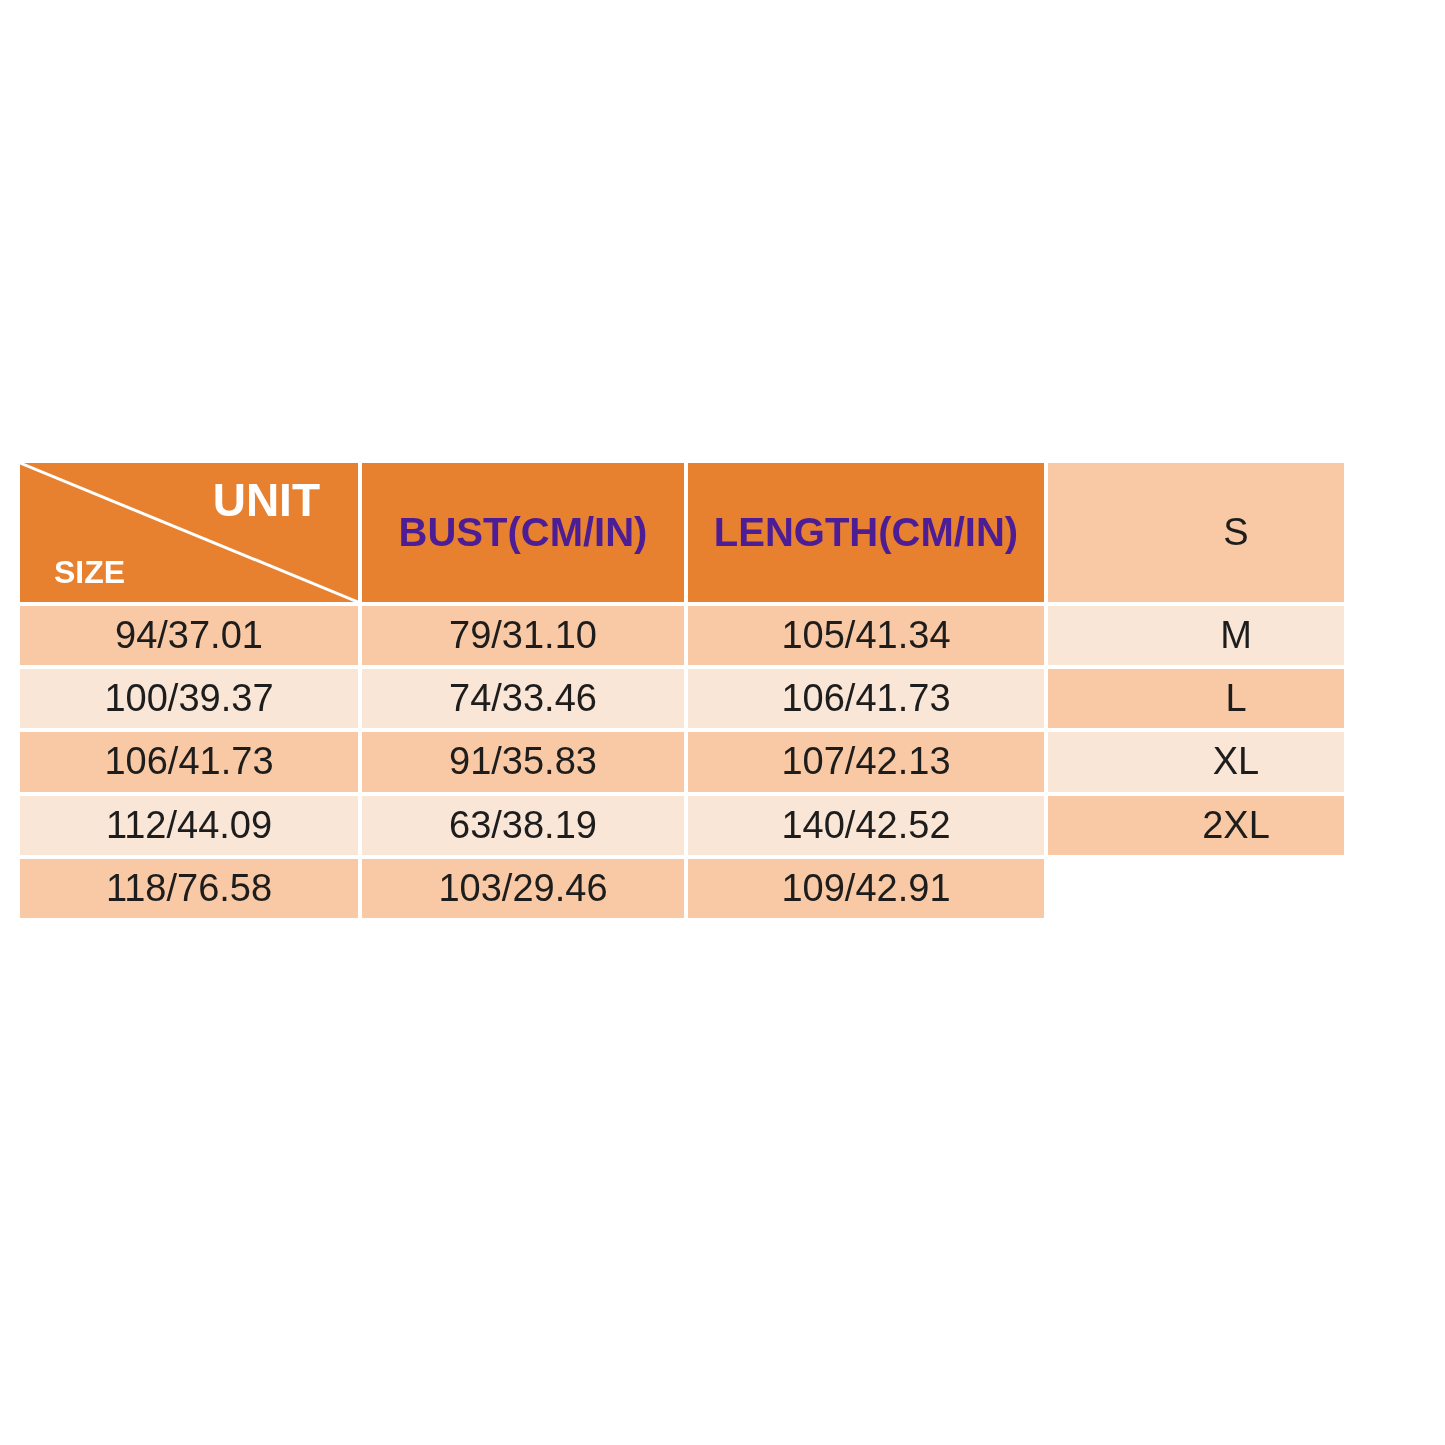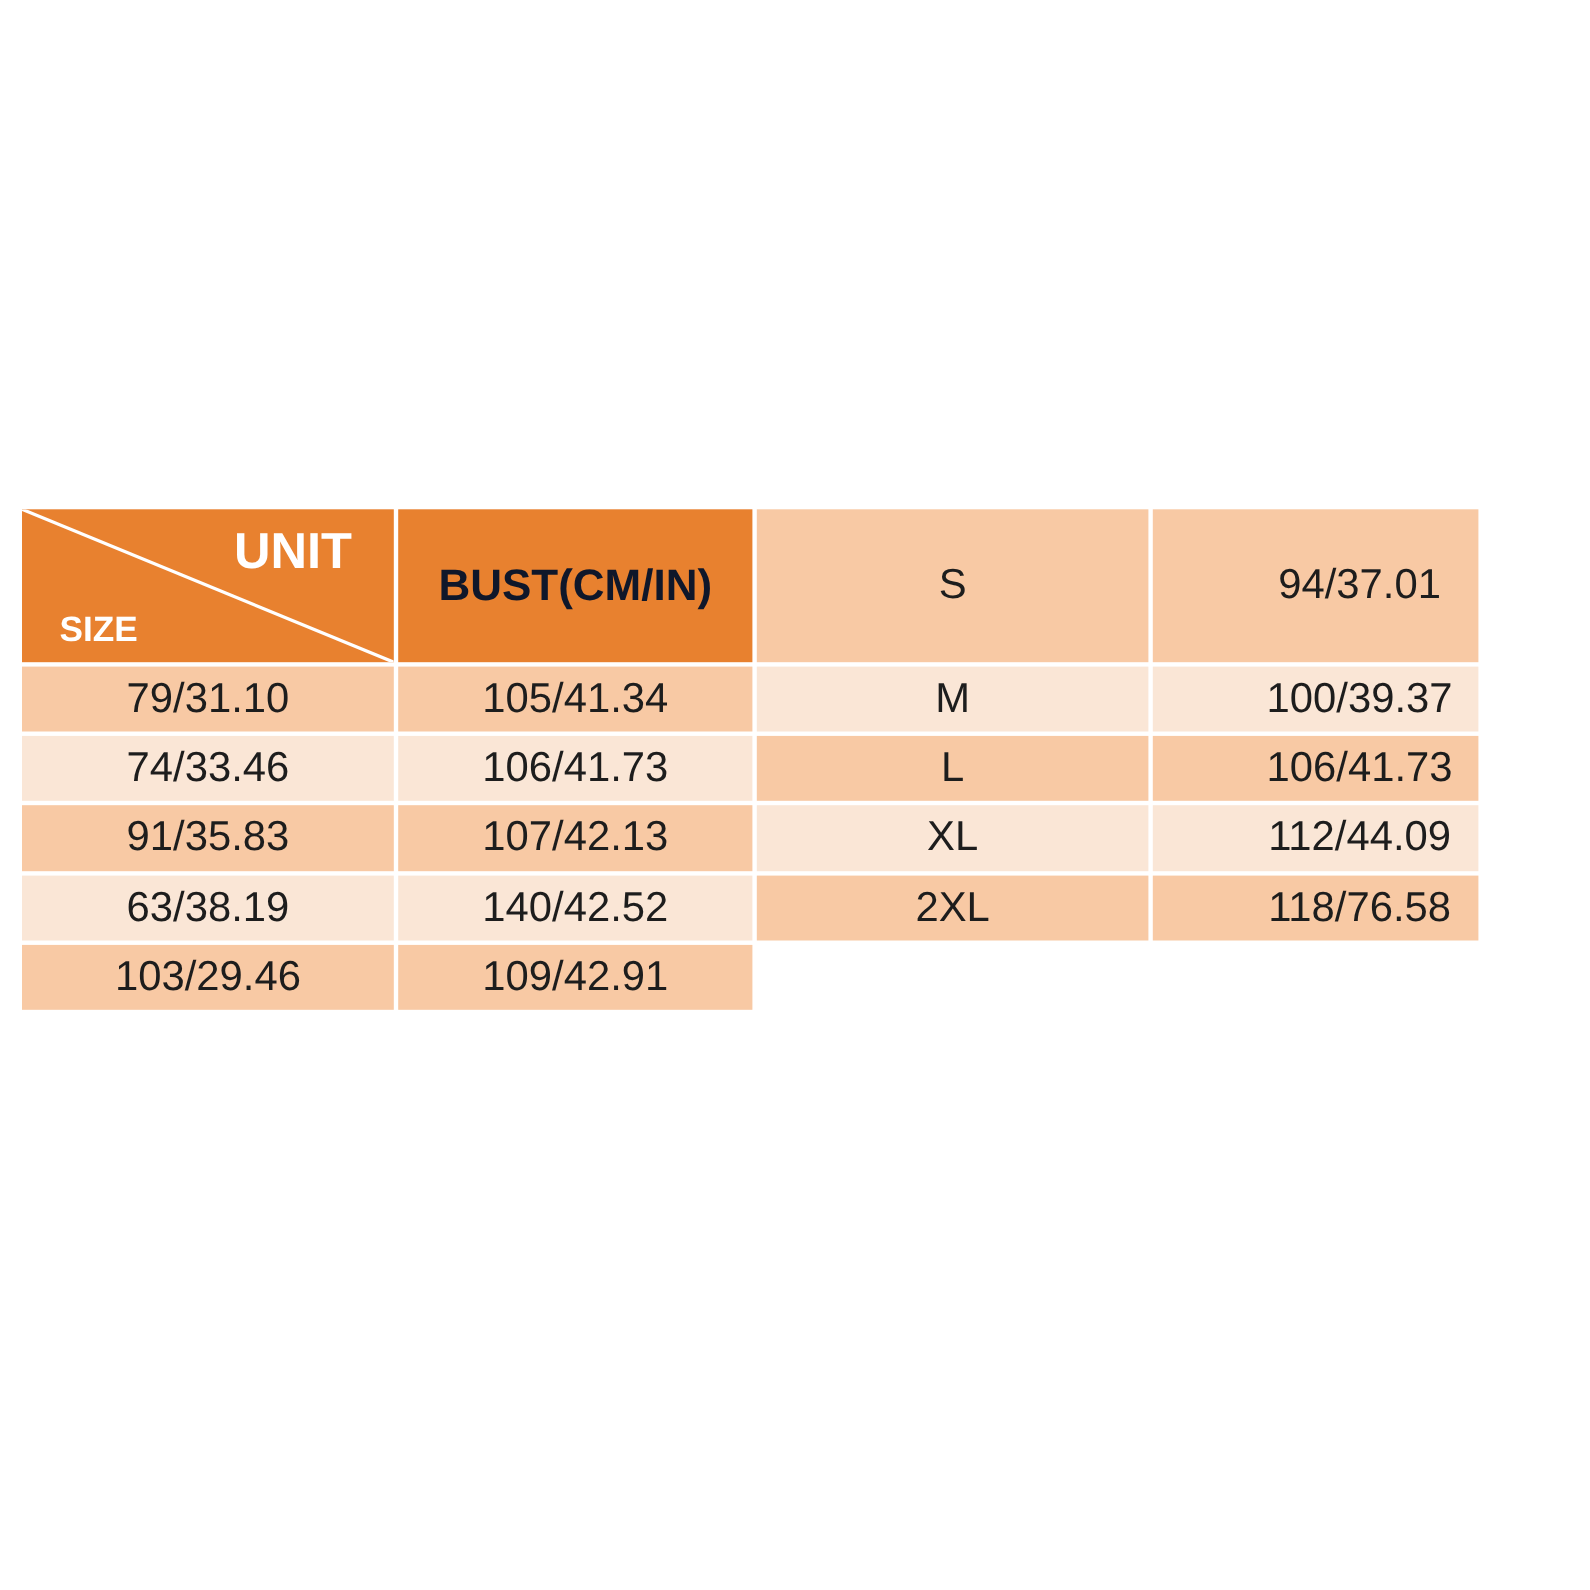--- a/index.html
+++ b/index.html
@@ -22,21 +22,21 @@
     top: 463px;
     width: 1404px;
     height: 455px;
     display: grid;
     grid-template-columns: 338px 322px 356px 376px;
     grid-template-rows: 139px repeat(5, 59.2px);
     gap: 4px;
   }
   .hcell {
     background: #E8812F;
-    color: #0f172a;
+    color: #4c1d95;
     font-weight: bold;
     font-size: 40px;
     display: flex;
     align-items: center;
     justify-content: center;
     white-space: nowrap;
   }
   .corner {
     position: relative;
     background: #E8812F;
@@ -85,20 +85,21 @@
   <div class="size-chart">
 
     <div class="corner">
       <svg viewBox="0 0 338 139" preserveAspectRatio="none">
         <line x1="0" y1="0" x2="338" y2="139" stroke="#ffffff" stroke-width="3"></line>
       </svg>
       <span class="unit-label">UNIT</span>
       <span class="size-label">SIZE</span>
     </div>
     <div class="hcell">BUST(CM/IN)</div>
+    <div class="hcell">LENGTH(CM/IN)</div>
 
     <div class="trow dark">
       <div class="cell">S</div>
       <div class="cell">94/37.01</div>
       <div class="cell">79/31.10</div>
       <div class="cell">105/41.34</div>
     </div>
     <div class="trow light">
       <div class="cell">M</div>
       <div class="cell">100/39.37</div>

